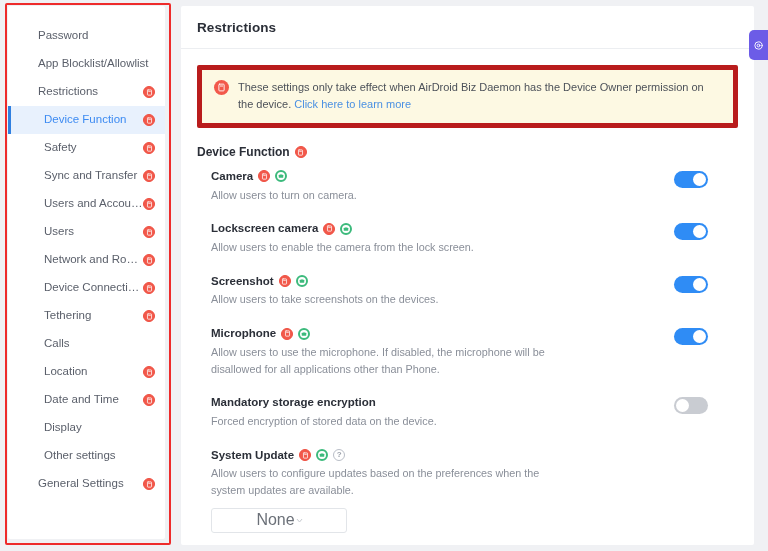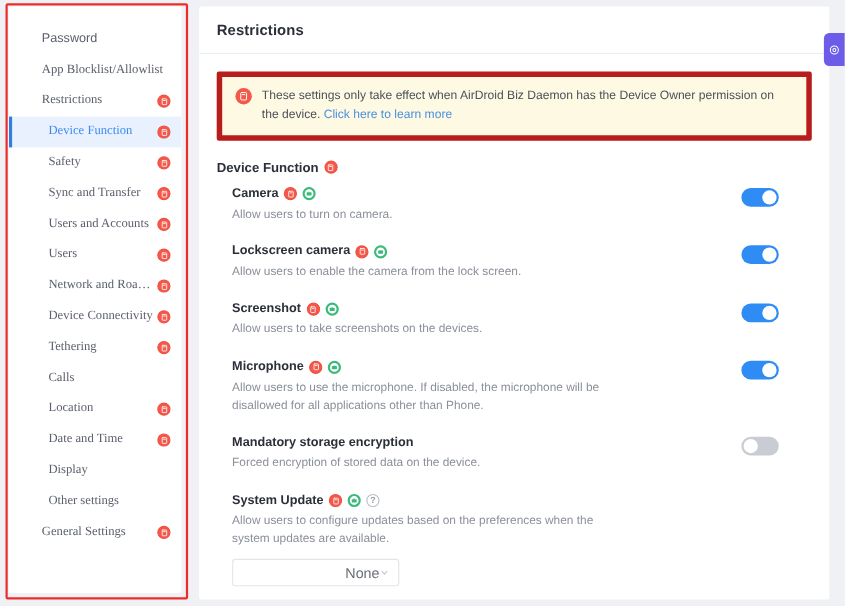--- a/index.html
+++ b/index.html
@@ -42,21 +42,21 @@
     display: flex;
     align-items: center;
     height: 28px;
     padding-left: 30px;
     padding-right: 10px;
     font-size: 11.5px;
     color: #5a5f6a;
     cursor: pointer;
     margin-bottom: 0px;
   }
-  .nav-item + .nav-item { margin-top: 0; font-family: Liberation Serif, serif; }
+  .nav-item + .nav-item { margin-top: 0; }
   .nav-item .nav-label {
     flex: 1 1 auto;
     white-space: nowrap;
     overflow: hidden;
     text-overflow: ellipsis;
     line-height: 1;
   }
   .nav-item.selected {
     background: #e8f1fd;
     color: #3d8bf2;
@@ -226,28 +226,28 @@
     width: 13px; height: 13px;
     border-radius: 50%;
     background: #ffffff;
     transition: none;
   }
   .toggle.on .knob { left: 19px; }
 
   
   .select {
     margin-top: 9px;
-    width: 152px; height: 25px;
+    width: 136px; height: 25px;
     border: 1px solid #e2e5e9;
     border-radius: 3px;
     display: flex;
     align-items: center;
-    justify-content: flex-end;
+    justify-content: center;
     padding: 0 8px 0 10px;
-    font-size: 13px;
+    font-size: 16px;
     color: #6b7078;
     background: #fff;
     cursor: pointer;
   }
   .chev {
     width: 9px; height: 9px;
     color: #c2c6cc;
   }
   .chev svg { width: 9px; height: 9px; display:block; }
 

